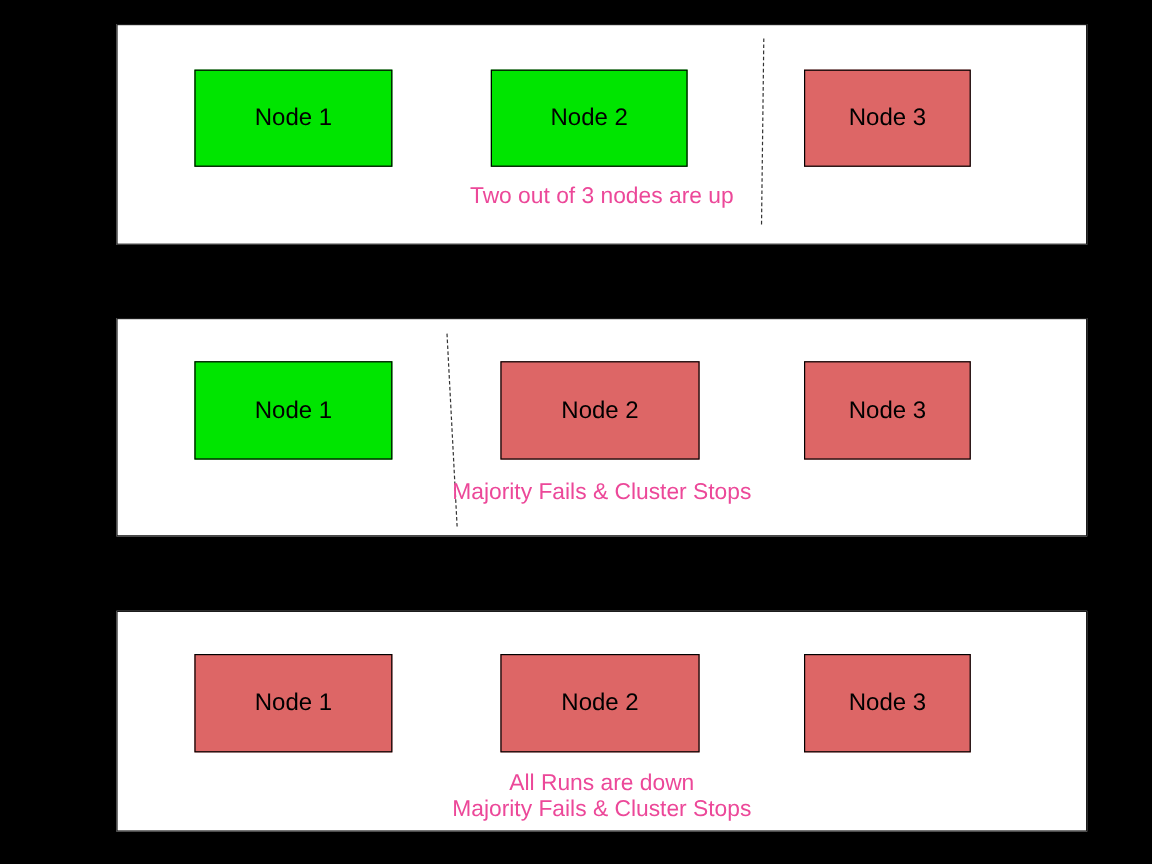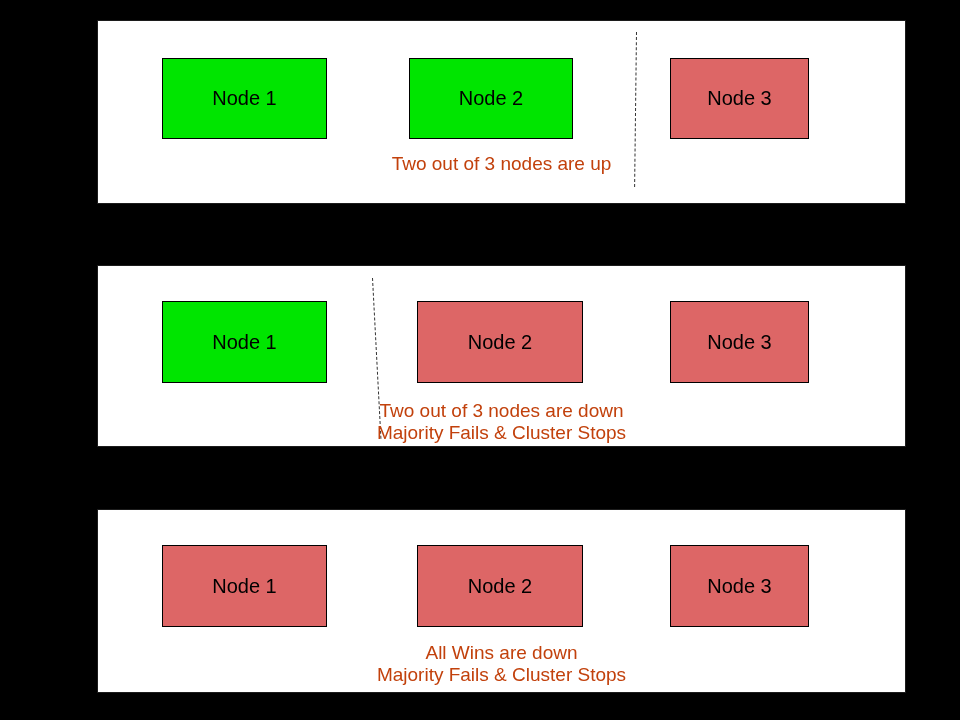--- a/index.html
+++ b/index.html
@@ -34,21 +34,21 @@
 
   .node.n1 { left: 64px;  width: 165px; }
   #panel-0 .node.n2 { left: 311px; width: 164px; }
   #panel-1 .node.n2, #panel-2 .node.n2 { left: 319px; width: 166px; }
   .node.n3 { left: 572px; width: 139px; }
 
   .caption {
     position: absolute; left: 0; right: 0;
     text-align: center;
     font-size: 19px; line-height: 22px;
-    color: #c2410c;
+    color: #ec4899;
   }
   #panel-0 .caption { top: 132px; }
   #panel-1 .caption { top: 134px; }
   #panel-2 .caption { top: 132px; }
 
   .divider {
     position: absolute;
     width: 0;
     border-left: 1.5px dashed #333333;
   }
@@ -81,34 +81,33 @@
       <span>Node 1</span>
     </div>
     <div class="node n2" style="background-color: rgb(221, 102, 102);">
       <span>Node 2</span>
     </div>
     <div class="node n3" style="background-color: rgb(221, 102, 102);">
       <span>Node 3</span>
     </div>
     <div class="divider"></div>
     <div class="caption">
-      <div>Two out of 3 nodes are down</div>
       <div>Majority Fails &amp; Cluster Stops</div>
     </div>
   </section>
 
   <section class="panel" id="panel-2">
     <div class="node n1" style="background-color: rgb(221, 102, 102);">
       <span>Node 1</span>
     </div>
     <div class="node n2" style="background-color: rgb(221, 102, 102);">
       <span>Node 2</span>
     </div>
     <div class="node n3" style="background-color: rgb(221, 102, 102);">
       <span>Node 3</span>
     </div>
     <div class="caption">
-      <div>All Wins are down</div>
+      <div>All Runs are down</div>
       <div>Majority Fails &amp; Cluster Stops</div>
     </div>
   </section>
 
 </div>
 
 </body></html>

